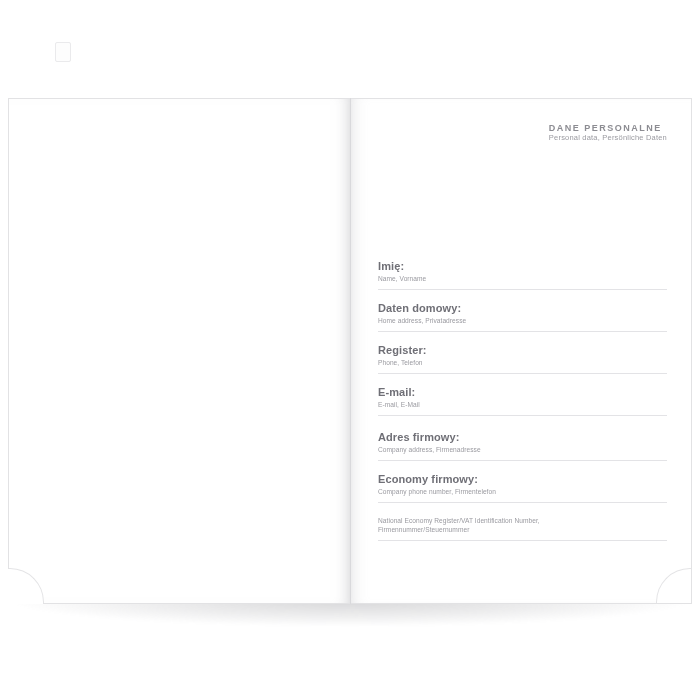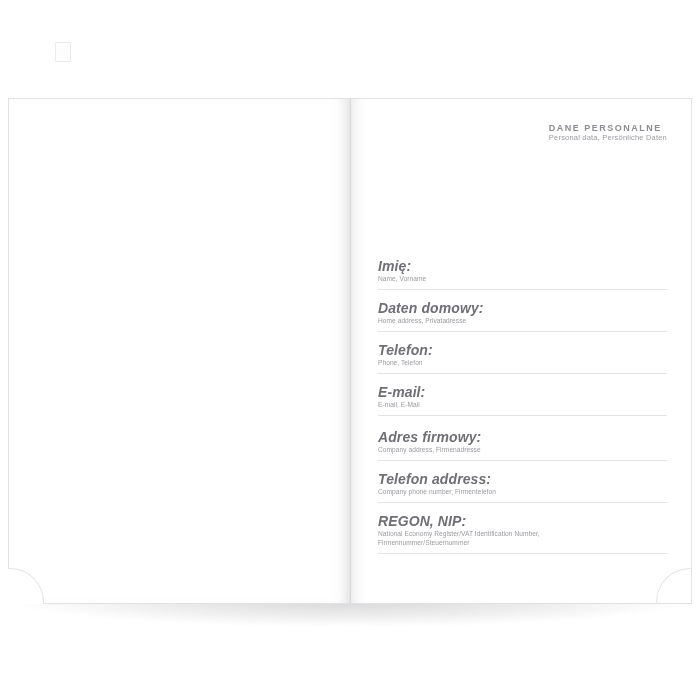--- a/index.html
+++ b/index.html
@@ -150,26 +150,25 @@
     position: relative;
     padding-bottom: 6px;
     border-bottom: 1px solid #e3e3e6;
     margin-bottom: 13px;
   }
   .field.gap {
     margin-bottom: 16px;
   }
 
   .f-label {
-    font-size: 14px;
+    font-size: 11px;
     font-weight: 700;
     color: #6f6f76;
     letter-spacing: 0.1px;
     line-height: 11px;
-    font-style: italic;
   }
   .f-sub {
     margin-top: 2px;
     font-size: 6.6px;
     color: #9a9aa0;
     letter-spacing: 0.05px;
     line-height: 9px;
   }
   .f-sub .line2 { display: block; }
 </style>
@@ -204,41 +203,40 @@
             <div class="f-sub">Name, Vorname</div>
           </div>
 
 
           <div class="field">
             <div class="f-label">Daten domowy:</div>
             <div class="f-sub">Home address, Privatadresse</div>
           </div>
 
           <div class="field">
-            <div class="f-label">Telefon:</div>
+            <div class="f-label">Register:</div>
             <div class="f-sub">Phone, Telefon</div>
           </div>
 
           <div class="field gap">
             <div class="f-label">E-mail:</div>
             <div class="f-sub">E-mail, E-Mail</div>
           </div>
 
           <div class="field">
             <div class="f-label">Adres firmowy:</div>
             <div class="f-sub">Company address, Firmenadresse</div>
           </div>
 
           <div class="field">
-            <div class="f-label">Telefon address:</div>
+            <div class="f-label">Economy firmowy:</div>
             <div class="f-sub">Company phone number, Firmentelefon</div>
           </div>
 
           <div class="field">
-            <div class="f-label">REGON, NIP:</div>
             <div class="f-sub">
               <span>National Economy Register/VAT Identification Number,</span>
               <span class="line2">Firmennummer/Steuernummer</span>
             </div>
           </div>
 
         </div>
       </div>
 
       <div class="curl curl-right"></div>

